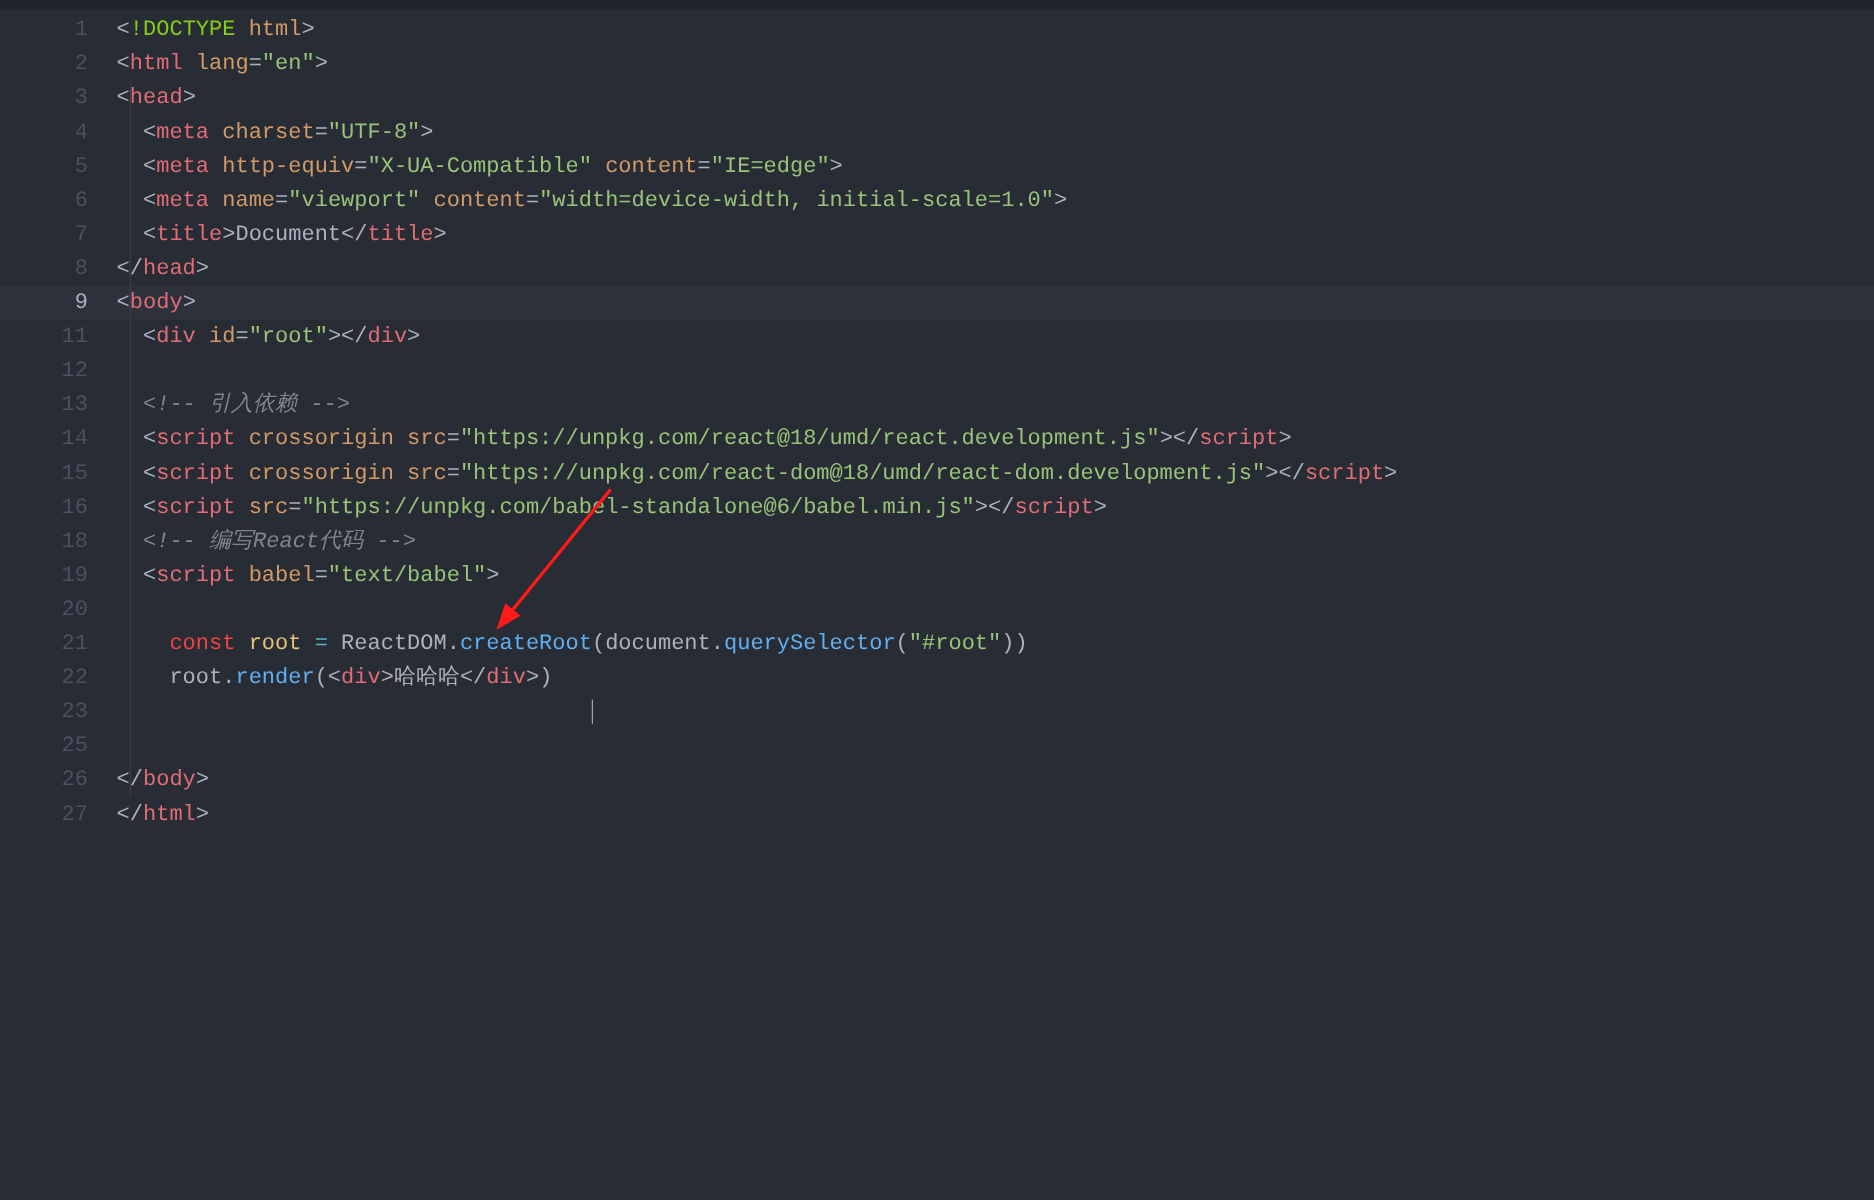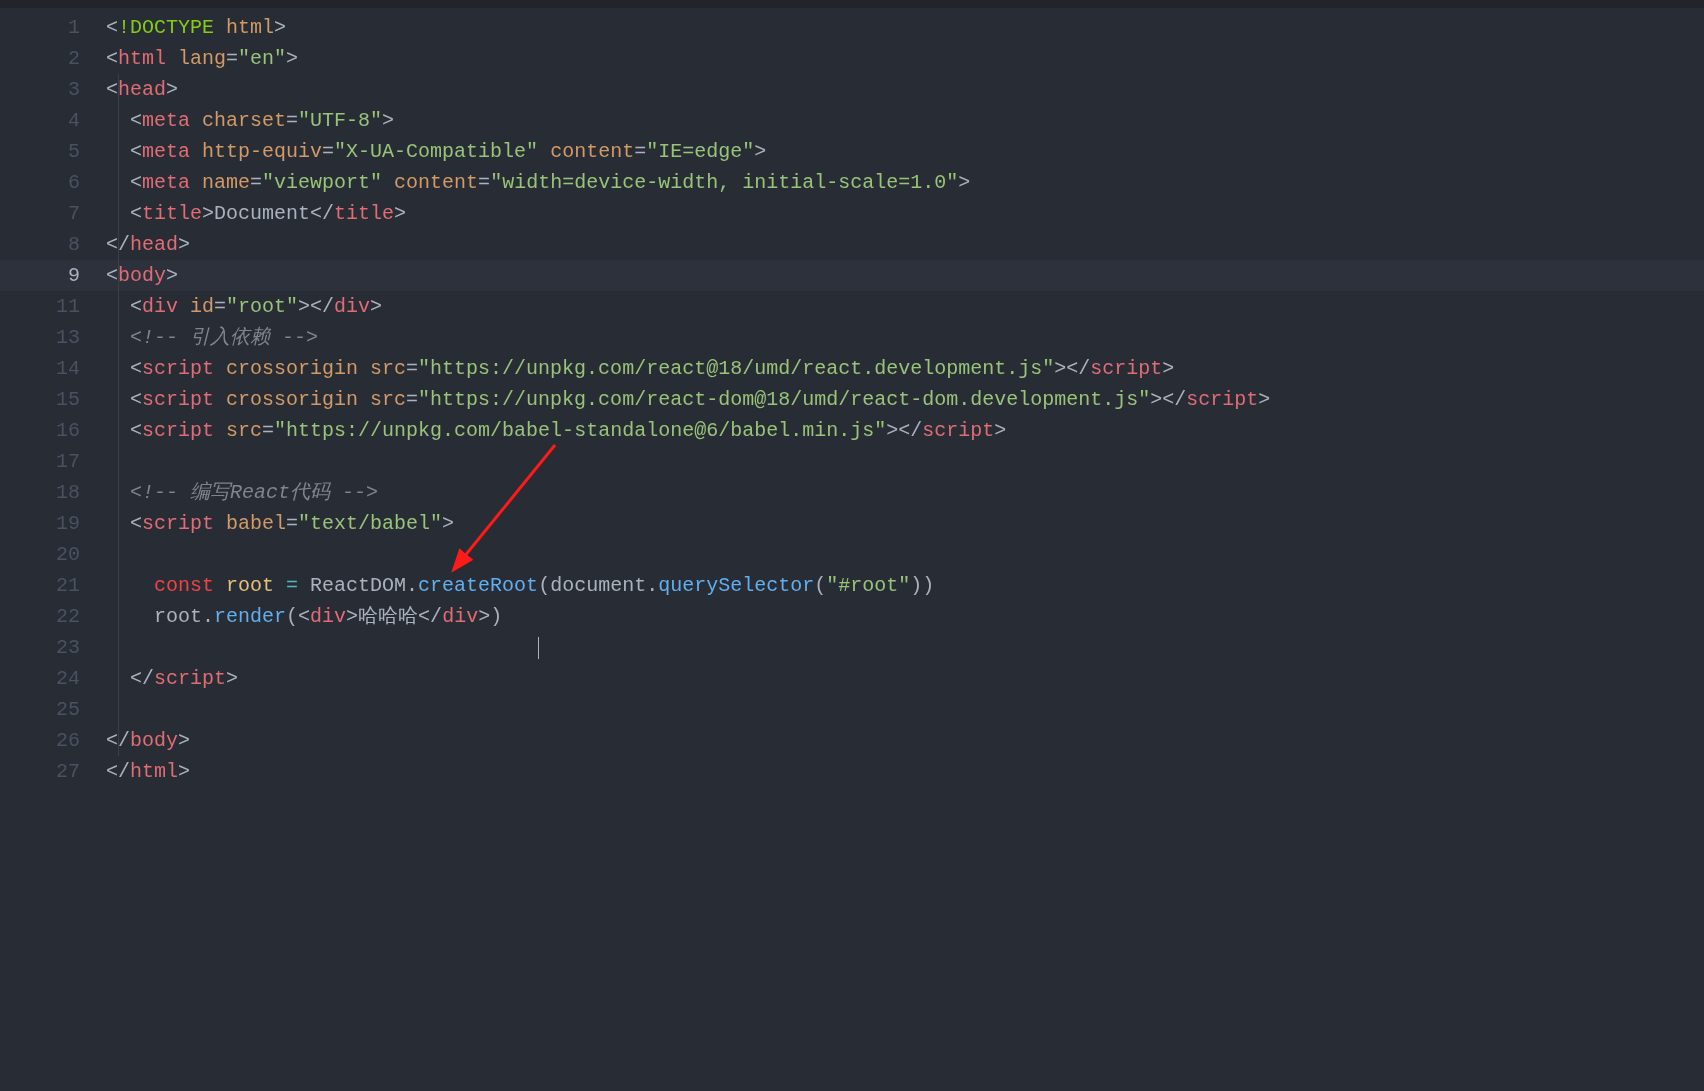--- a/index.html
+++ b/index.html
@@ -96,32 +96,31 @@
       <div class="line"><div class="gutter">1</div><div class="code"><span class="c-punc">&lt;</span><span class="c-doc">!DOCTYPE </span><span class="c-attr">html</span><span class="c-punc">&gt;</span></div></div>
       <div class="line"><div class="gutter">2</div><div class="code"><span class="c-punc">&lt;</span><span class="c-tag">html </span><span class="c-attr">lang</span><span class="c-punc">=</span><span class="c-str">"en"</span><span class="c-punc">&gt;</span></div></div>
       <div class="line"><div class="gutter">3</div><div class="code"><div class="guide" style="left: 12px;"></div><span class="c-punc">&lt;</span><span class="c-tag">head</span><span class="c-punc">&gt;</span></div></div>
       <div class="line"><div class="gutter">4</div><div class="code"><div class="guide" style="left: 12px;"></div><span class="c-punc">  &lt;</span><span class="c-tag">meta </span><span class="c-attr">charset</span><span class="c-punc">=</span><span class="c-str">"UTF-8"</span><span class="c-punc">&gt;</span></div></div>
       <div class="line"><div class="gutter">5</div><div class="code"><div class="guide" style="left: 12px;"></div><span class="c-punc">  &lt;</span><span class="c-tag">meta </span><span class="c-attr">http-equiv</span><span class="c-punc">=</span><span class="c-str">"X-UA-Compatible" </span><span class="c-attr">content</span><span class="c-punc">=</span><span class="c-str">"IE=edge"</span><span class="c-punc">&gt;</span></div></div>
       <div class="line"><div class="gutter">6</div><div class="code"><div class="guide" style="left: 12px;"></div><span class="c-punc">  &lt;</span><span class="c-tag">meta </span><span class="c-attr">name</span><span class="c-punc">=</span><span class="c-str">"viewport" </span><span class="c-attr">content</span><span class="c-punc">=</span><span class="c-str">"width=device-width, initial-scale=1.0"</span><span class="c-punc">&gt;</span></div></div>
       <div class="line"><div class="gutter">7</div><div class="code"><div class="guide" style="left: 12px;"></div><span class="c-punc">  &lt;</span><span class="c-tag">title</span><span class="c-punc">&gt;</span><span class="c-id">Document</span><span class="c-punc">&lt;/</span><span class="c-tag">title</span><span class="c-punc">&gt;</span></div></div>
       <div class="line"><div class="gutter">8</div><div class="code"><div class="guide" style="left: 12px;"></div><span class="c-punc">&lt;/</span><span class="c-tag">head</span><span class="c-punc">&gt;</span></div></div>
       <div class="line current"><div class="gutter active">9</div><div class="code"><div class="guide" style="left: 12px;"></div><span class="c-punc">&lt;</span><span class="c-tag">body</span><span class="c-punc">&gt;</span></div></div>
       <div class="line"><div class="gutter">11</div><div class="code"><div class="guide" style="left: 12px;"></div><span class="c-punc">  &lt;</span><span class="c-tag">div </span><span class="c-attr">id</span><span class="c-punc">=</span><span class="c-str">"root"</span><span class="c-punc">&gt;&lt;/</span><span class="c-tag">div</span><span class="c-punc">&gt;</span></div></div>
+      <div class="line"><div class="gutter">12</div><div class="code"><div class="guide" style="left: 12px;"></div><span class="c-punc"></span></div></div>
       <div class="line"><div class="gutter">13</div><div class="code"><div class="guide" style="left: 12px;"></div><span class="c-punc">  </span><span class="c-cmt">&lt;!-- 引入依赖 --&gt;</span></div></div>
       <div class="line"><div class="gutter">14</div><div class="code"><div class="guide" style="left: 12px;"></div><span class="c-punc">  &lt;</span><span class="c-tag">script </span><span class="c-attr">crossorigin src</span><span class="c-punc">=</span><span class="c-str">"</span><span class="c-link">https://unpkg.com/react@18/umd/react.development.js</span><span class="c-str">"</span><span class="c-punc">&gt;&lt;/</span><span class="c-tag">script</span><span class="c-punc">&gt;</span></div></div>
       <div class="line"><div class="gutter">15</div><div class="code"><div class="guide" style="left: 12px;"></div><span class="c-punc">  &lt;</span><span class="c-tag">script </span><span class="c-attr">crossorigin src</span><span class="c-punc">=</span><span class="c-str">"</span><span class="c-link">https://unpkg.com/react-dom@18/umd/react-dom.development.js</span><span class="c-str">"</span><span class="c-punc">&gt;&lt;/</span><span class="c-tag">script</span><span class="c-punc">&gt;</span></div></div>
       <div class="line"><div class="gutter">16</div><div class="code"><div class="guide" style="left: 12px;"></div><span class="c-punc">  &lt;</span><span class="c-tag">script </span><span class="c-attr">src</span><span class="c-punc">=</span><span class="c-str">"</span><span class="c-link">https://unpkg.com/babel-standalone@6/babel.min.js</span><span class="c-str">"</span><span class="c-punc">&gt;&lt;/</span><span class="c-tag">script</span><span class="c-punc">&gt;</span></div></div>
-      <div class="line"><div class="gutter">17</div><div class="code"><div class="guide" style="left: 12px;"></div><span class="c-punc"></span></div></div>
       <div class="line"><div class="gutter">18</div><div class="code"><div class="guide" style="left: 12px;"></div><span class="c-punc">  </span><span class="c-cmt">&lt;!-- 编写React代码 --&gt;</span></div></div>
       <div class="line"><div class="gutter">19</div><div class="code"><div class="guide" style="left: 12px;"></div><span class="c-punc">  &lt;</span><span class="c-tag">script </span><span class="c-attr">babel</span><span class="c-punc">=</span><span class="c-str">"text/babel"</span><span class="c-punc">&gt;</span></div></div>
       <div class="line"><div class="gutter">20</div><div class="code"><div class="guide" style="left: 12px;"></div><span class="c-punc"></span></div></div>
       <div class="line"><div class="gutter">21</div><div class="code"><div class="guide" style="left: 12px;"></div><span class="c-punc">    </span><span class="c-kw">const </span><span class="c-var">root </span><span class="c-eq">= </span><span class="c-id">ReactDOM</span><span class="c-punc">.</span><span class="c-fn">createRoot</span><span class="c-punc">(</span><span class="c-id">document</span><span class="c-punc">.</span><span class="c-fn">querySelector</span><span class="c-punc">(</span><span class="c-str">"#root"</span><span class="c-punc">))</span></div></div>
       <div class="line"><div class="gutter">22</div><div class="code"><div class="guide" style="left: 12px;"></div><span class="c-punc">    </span><span class="c-id">root</span><span class="c-punc">.</span><span class="c-fn">render</span><span class="c-punc">(&lt;</span><span class="c-tag">div</span><span class="c-punc">&gt;</span><span class="c-id">哈哈哈</span><span class="c-punc">&lt;/</span><span class="c-tag">div</span><span class="c-punc">&gt;)</span></div></div>
       <div class="line"><div class="gutter">23</div><div class="code"><div class="guide" style="left: 12px;"></div><span class="c-punc"></span><span>                                    </span><span class="cursor-caret"></span></div></div>
-      <div class="line"><div class="gutter">24</div><div class="code"><div class="guide" style="left: 12px;"></div><span class="c-punc">  &lt;/</span><span class="c-tag">script</span><span class="c-punc">&gt;</span></div></div>
       <div class="line"><div class="gutter">25</div><div class="code"><div class="guide" style="left: 12px;"></div><span class="c-punc"></span></div></div>
       <div class="line"><div class="gutter">26</div><div class="code"><div class="guide" style="left: 12px;"></div><span class="c-punc">&lt;/</span><span class="c-tag">body</span><span class="c-punc">&gt;</span></div></div>
       <div class="line"><div class="gutter">27</div><div class="code"><span class="c-punc">&lt;/</span><span class="c-tag">html</span><span class="c-punc">&gt;</span></div></div>
     </div>
 
   <svg class="arrow-svg" width="1704" height="1091">
     <defs>
       <marker id="arrowhead" markerWidth="8" markerHeight="8" refX="6" refY="3" orient="auto">
         <polygon points="0 0, 8 3, 0 6" fill="#ff1a1a"></polygon>
       </marker>

